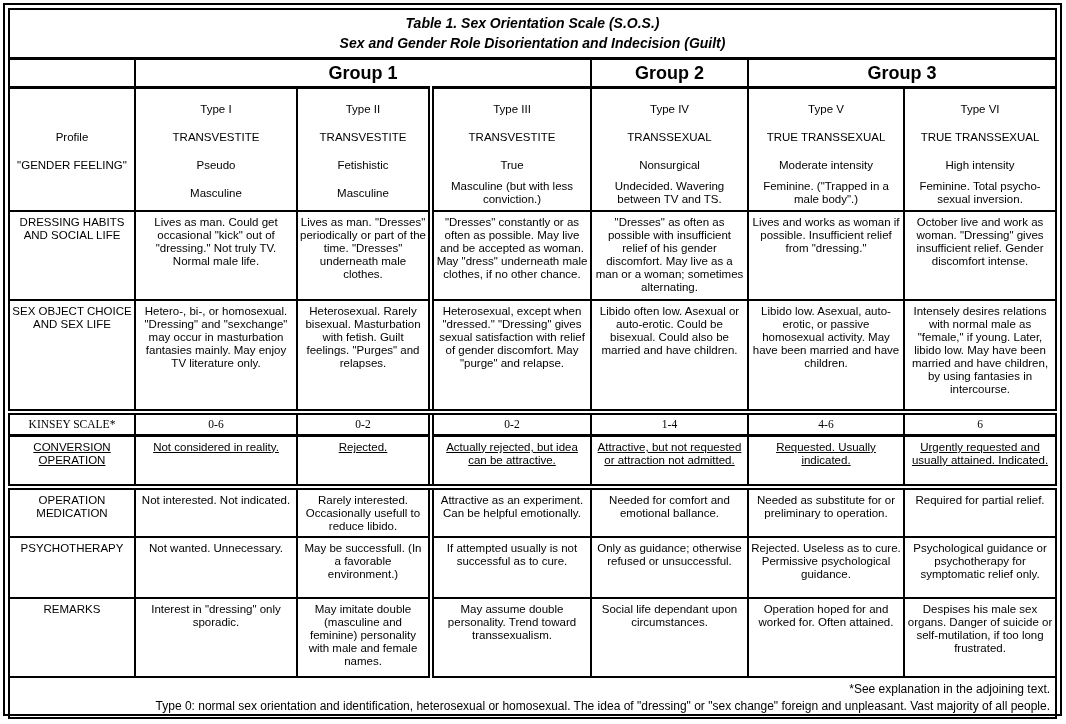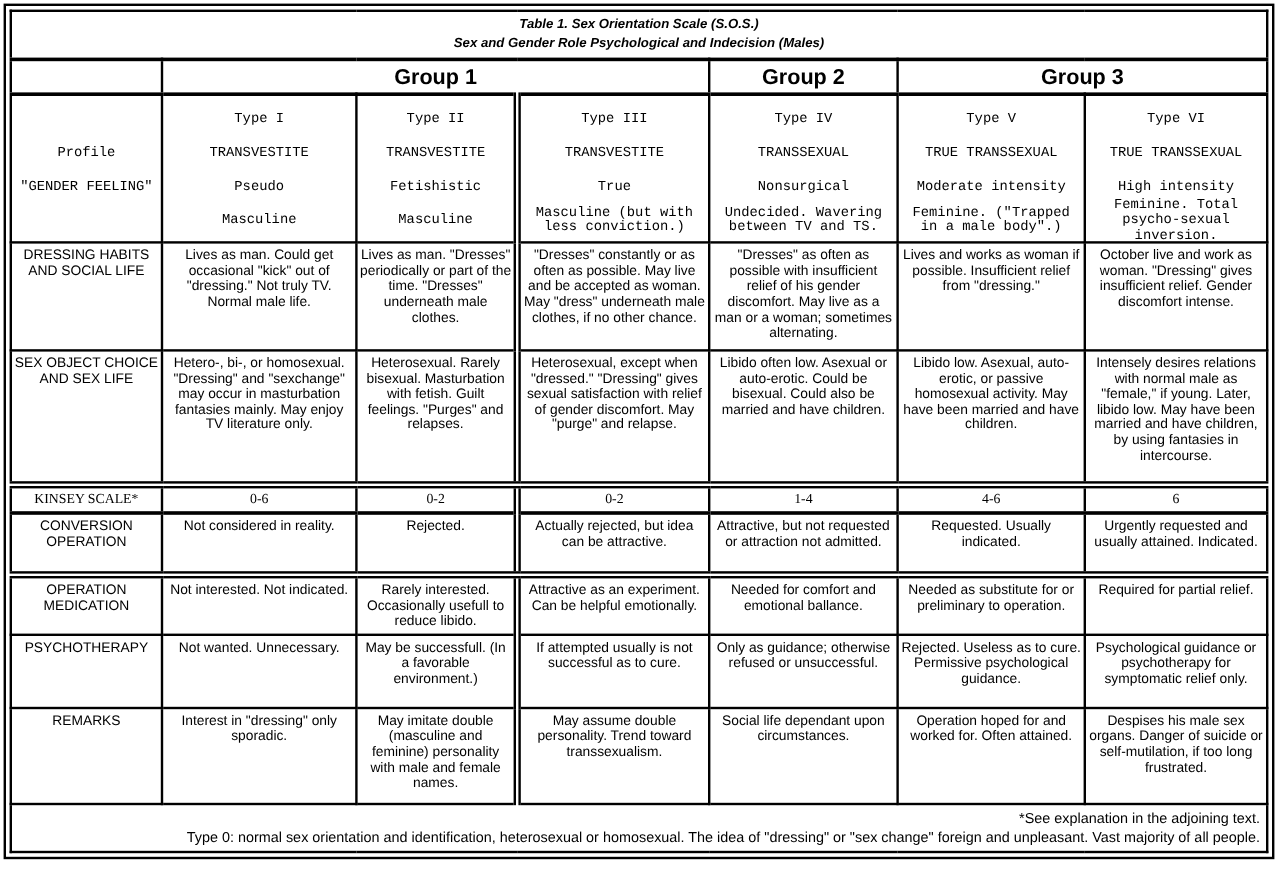--- a/index.html
+++ b/index.html
@@ -23,48 +23,47 @@
     padding: 3px 2px; overflow: hidden;
     word-wrap: break-word;
   }
   
   tr.r-title   { height: 40px; }
   tr.r-group   { height: 27px; }
   tr.r-profile { height: 119px; }
   tr.r-dressing{ height: 89px; margin-left: 15px; }
   tr.r-sexobj  { height: 112px; }
   tr.r-kinsey  { height: 23px; font-family: Liberation Serif, serif; }
-  tr.r-conv    { height: 52px; }
+  tr.r-conv    { height: 52px; text-decoration: underline; }
   tr.r-estro   { height: 50px; }
   tr.r-psych   { height: 61px; }
   tr.r-remarks { height: 79px; }
   tr.r-foot    { height: 38px; }
 
   tr.r-title td, tr.r-group td, tr.r-kinsey td { vertical-align: middle; }
 
   tr.r-title td {
-    font-weight: bold; font-style: italic; font-size: 11px;
+    font-weight: bold; font-style: italic; font-size: 14px;
     border-bottom: 3px solid #000; line-height: 1.45; margin-top: 19px;
   }
   tr.r-group td { font-weight: bold; font-size: 18px; border-bottom: 3px solid #000; }
 
   
   tr.r-sexobj td { border-bottom: 6px double #000; }
   tr.r-kinsey td { border-bottom: 3px solid #000; }
   tr.r-conv td   { border-bottom: 6px double #000; }
 
   
   td.dbl { border-left: 6px double #000; }
 
   
   .slots { display: flex; flex-direction: column; padding-top: 3px; }
   .slot {
     height: 28px; display: flex; align-items: center; justify-content: center;
     line-height: 1.1;
-    font-family: Liberation Mono, monospace;
   }
 
   td.rowlabel { padding-top: 5px; }
   tr.r-dressing td, tr.r-sexobj td, tr.r-conv td, tr.r-estro td,
   tr.r-psych td, tr.r-remarks td { padding-top: 4px; }
 
   tr.r-foot td {
     text-align: right; vertical-align: top;
     font-size: 12px; line-height: 1.35; padding: 3px 5px;
     border-bottom: 2px solid #000;
@@ -84,21 +83,21 @@
         <col style="width:160px">
         <col style="width:157px">
         <col style="width:156px">
         <col style="width:152px">
       </colgroup>
 
       <tbody>
           <tr class="r-title">
         <td colspan="7">
           <div>Table 1. Sex Orientation Scale (S.O.S.)</div>
-          <div>Sex and Gender Role Psychological and Indecision (Males)</div>
+          <div>Sex and Gender Role Disorientation and Indecision (Guilt)</div>
         </td>
       </tr>
 
       <tr class="r-group">
         <td></td>
         <td colspan="3">Group 1</td>
         <td>Group 2</td>
         <td colspan="2">Group 3</td>
       </tr>
 

